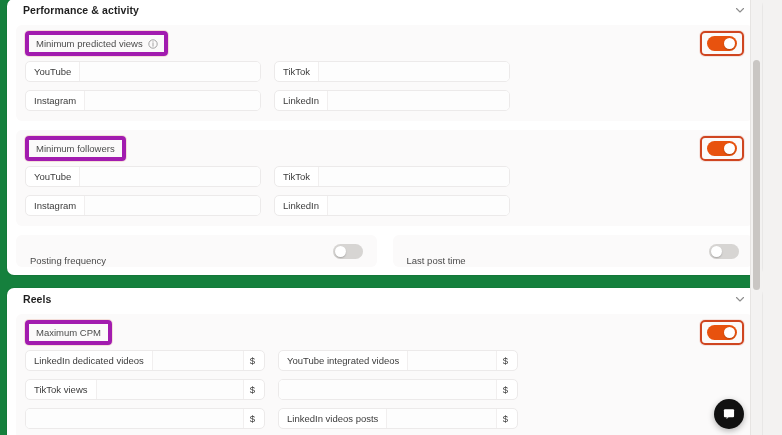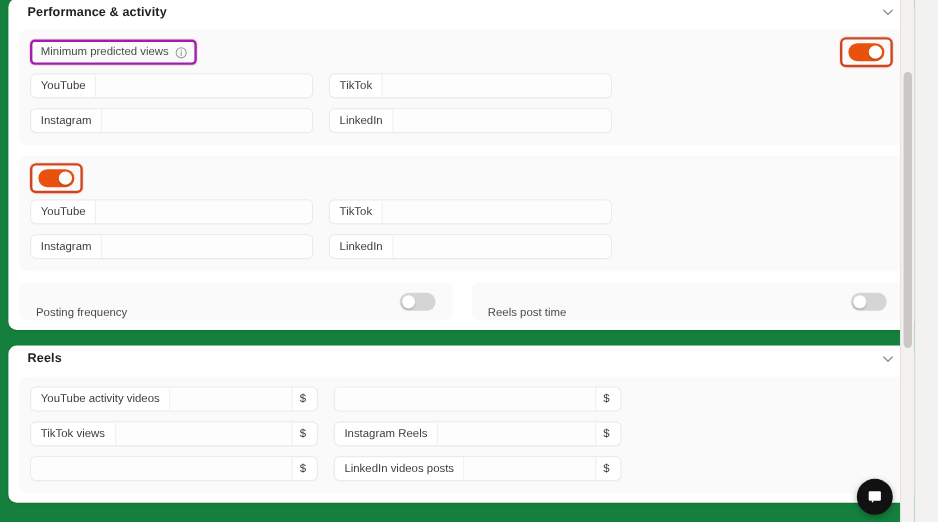--- a/index.html
+++ b/index.html
@@ -83,21 +83,21 @@
     margin-bottom: 8px;
   }
   .group-label-wrap {
     display: inline-flex;
     align-items: center;
     gap: 5px;
     padding: 3px 7px;
     border-radius: 4px;
   }
   .group-label-wrap.highlight {
-    border: 2px solid #a21caf;
+    border: 4px solid #a21caf;
     border-radius: 4px;
     box-shadow: 0 0 0 1px rgba(207,69,32,0.15);
   }
   .group-label {
     font-size: 9.5px;
     color: #4b4b4b;
   }
   .info-icon {
     width: 9px; height: 9px;
     display: inline-block;
@@ -262,20 +262,23 @@
         </div>
         <div class="field w-social">
           <span class="fname">LinkedIn</span>
           <span class="finput"></span>
         </div>
       </div>
     </div>
 
     <div class="group" style="margin-top:9px;">
       <div class="group-head">
+        <span class="group-label-wrap highlight">
+          <span class="group-label">Minimum followers</span>
+        </span>
         <span class="toggle-hl">
           <span class="toggle on">
               <span class="knob"></span>
             </span>
         </span>
       </div>
       <div class="fields">
         <div class="field w-social">
           <span class="fname">YouTube</span>
           <span class="finput"></span>
@@ -296,57 +299,67 @@
     </div>
 
     <div class="strip">
       <div class="strip-item">
         <span class="strip-label">Posting frequency</span>
         <span class="toggle off">
             <span class="knob"></span>
           </span>
       </div>
       <div class="strip-item">
-        <span class="strip-label">Reels post time</span>
+        <span class="strip-label">Last post time</span>
         <span class="toggle off">
             <span class="knob"></span>
           </span>
       </div>
     </div>
   </div>
 
   <div class="card" id="card-price" style="top:288px;">
 
     <div class="card-header">
       <span class="card-title">Reels</span>
       <span class="chevron">
         <svg viewBox="0 0 12 12" width="12" height="12">
             <path d="M2.5 4.5 L6 8 L9.5 4.5" fill="none" stroke="currentColor" stroke-width="1.1" stroke-linecap="round" stroke-linejoin="round"></path>
           </svg>
       </span>
     </div>
 
     <div class="group" style="margin-bottom:8px;">
+      <div class="group-head">
+        <span class="group-label-wrap highlight">
+          <span class="group-label">Maximum CPM</span>
+        </span>
+        <span class="toggle-hl">
+          <span class="toggle on">
+              <span class="knob"></span>
+            </span>
+        </span>
+      </div>
       <div class="fields">
         <div class="field w-price">
-          <span class="fname">YouTube activity videos</span>
-          <span class="finput"></span>
-          <span class="fsuffix">$</span>
-        </div>
-        <div class="field w-price">
+          <span class="fname">LinkedIn dedicated videos</span>
+          <span class="finput"></span>
+          <span class="fsuffix">$</span>
+        </div>
+        <div class="field w-price">
+          <span class="fname">YouTube integrated videos</span>
           <span class="finput"></span>
           <span class="fsuffix">$</span>
         </div>
         <div class="field w-price">
           <span class="fname">TikTok views</span>
           <span class="finput"></span>
           <span class="fsuffix">$</span>
         </div>
         <div class="field w-price">
-          <span class="fname">Instagram Reels</span>
           <span class="finput"></span>
           <span class="fsuffix">$</span>
         </div>
         <div class="field w-price">
           <span class="finput"></span>
           <span class="fsuffix">$</span>
         </div>
         <div class="field w-price">
           <span class="fname">LinkedIn videos posts</span>
           <span class="finput"></span>

